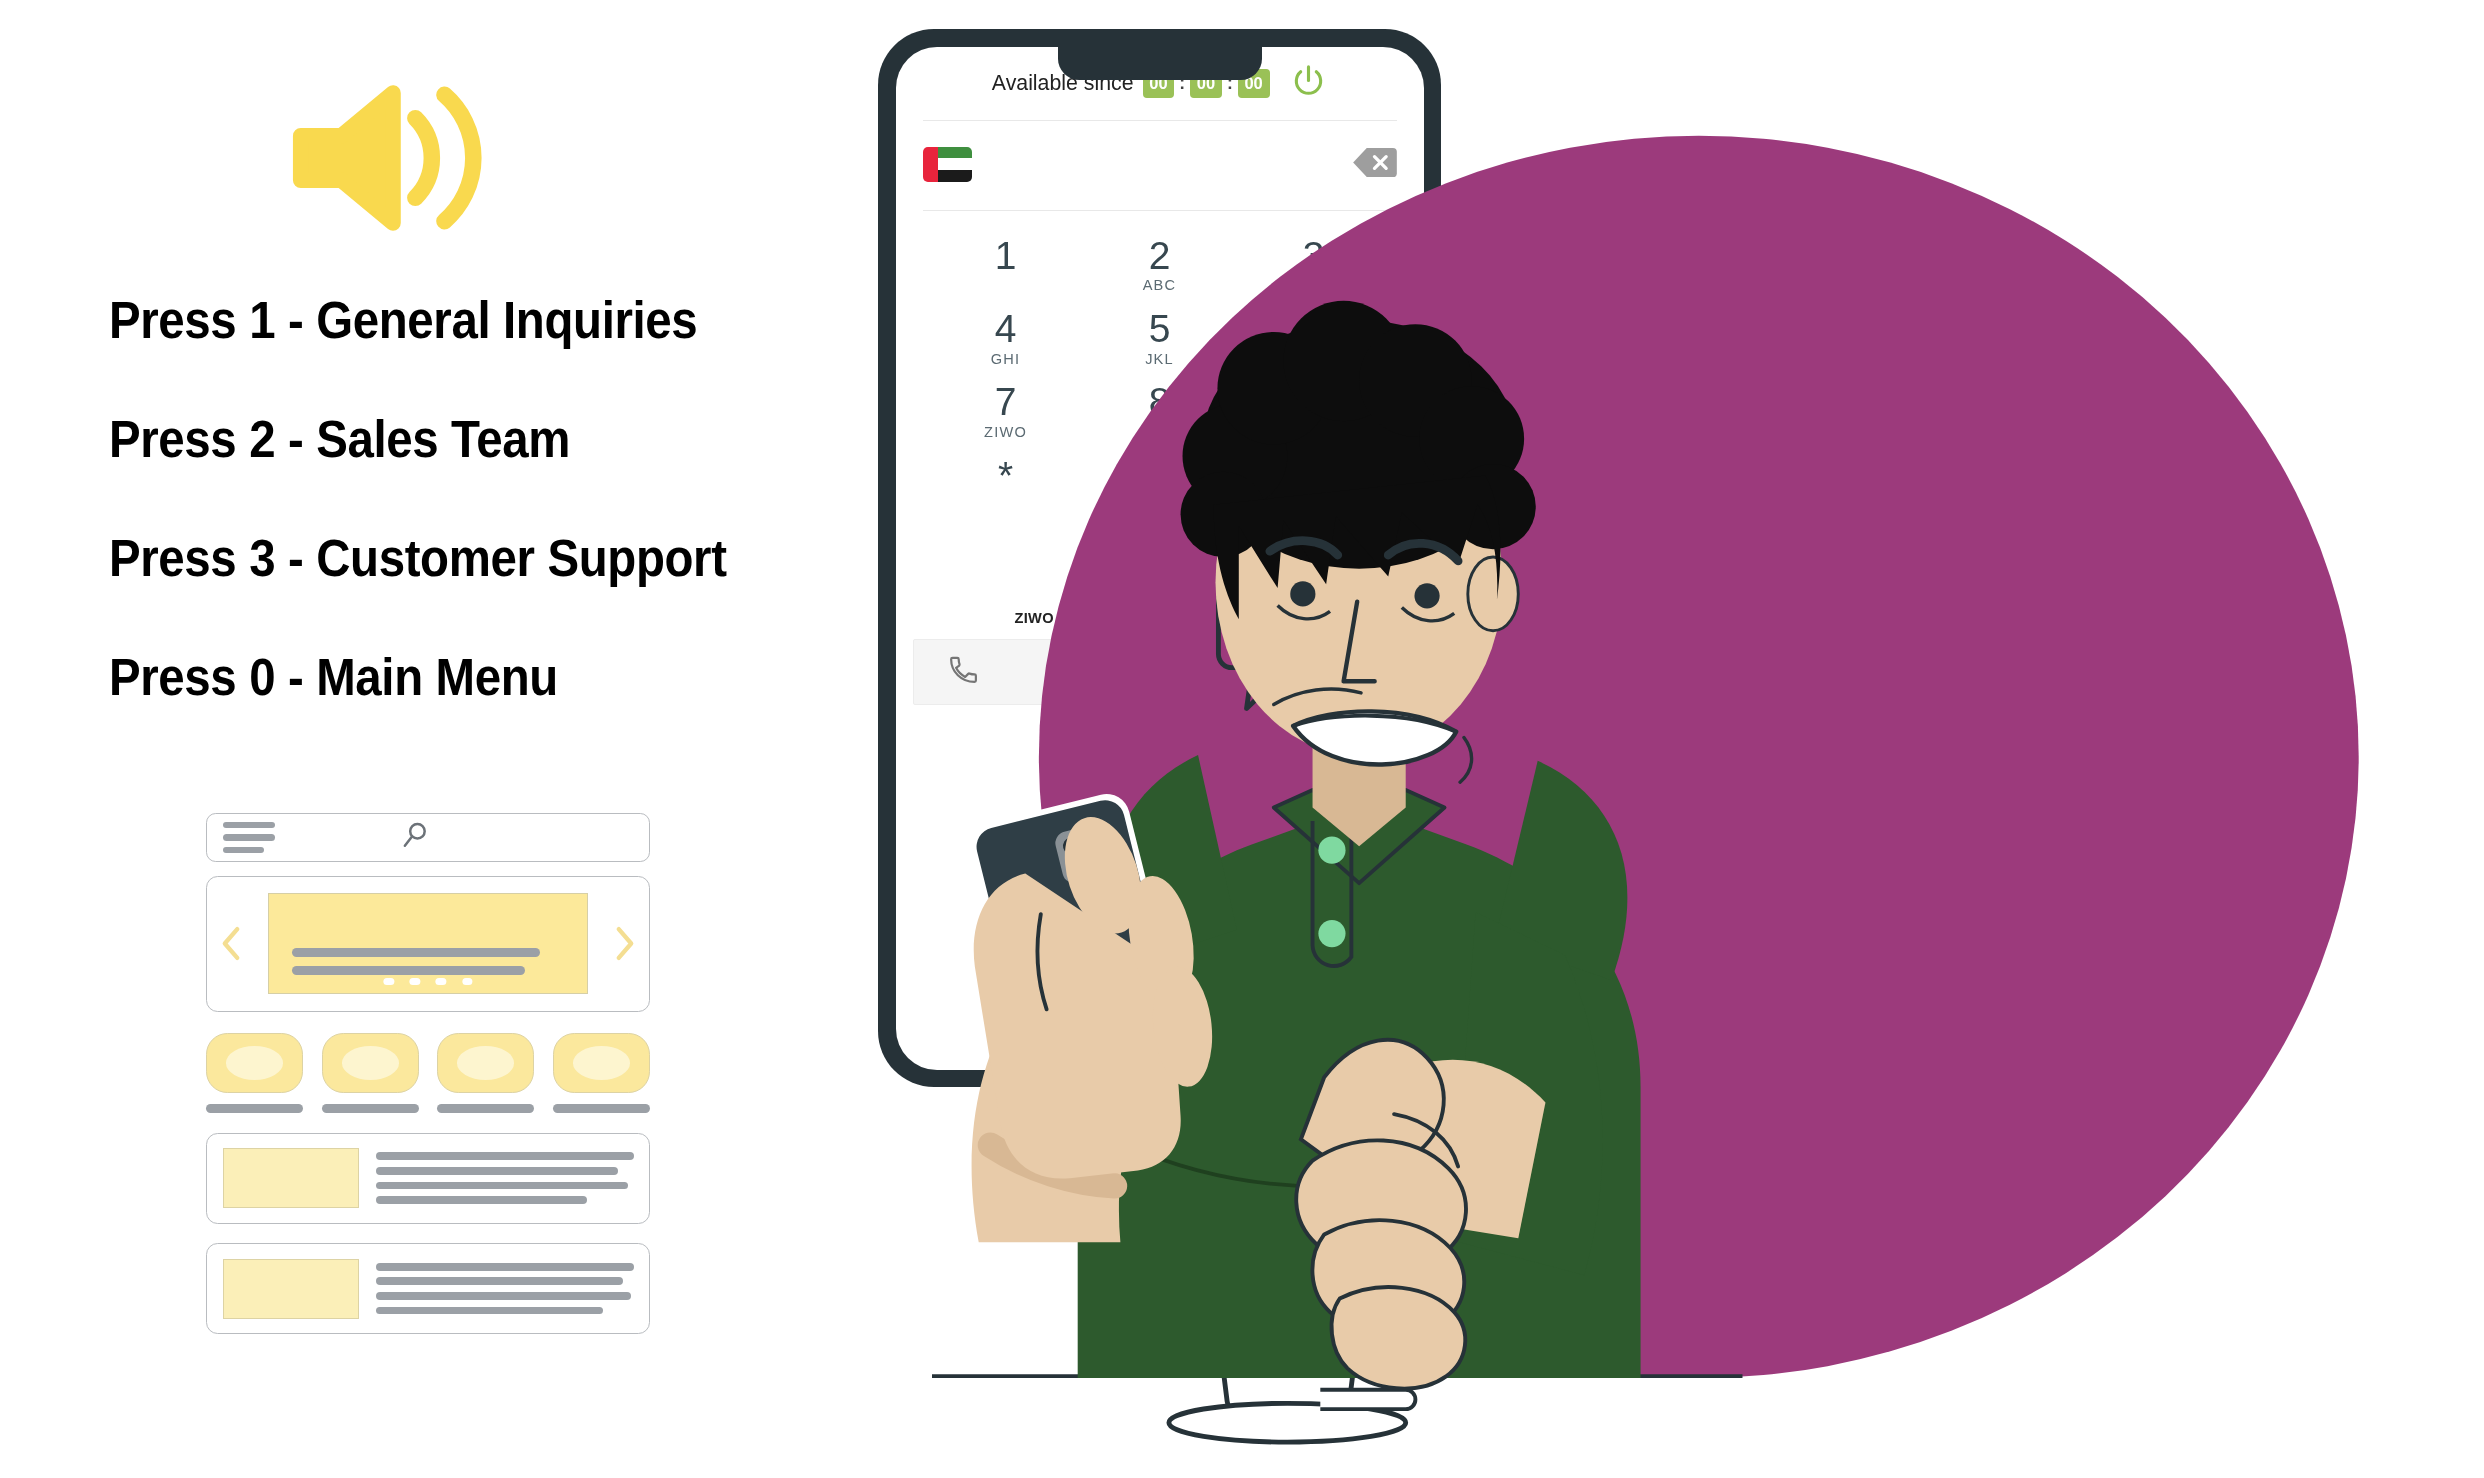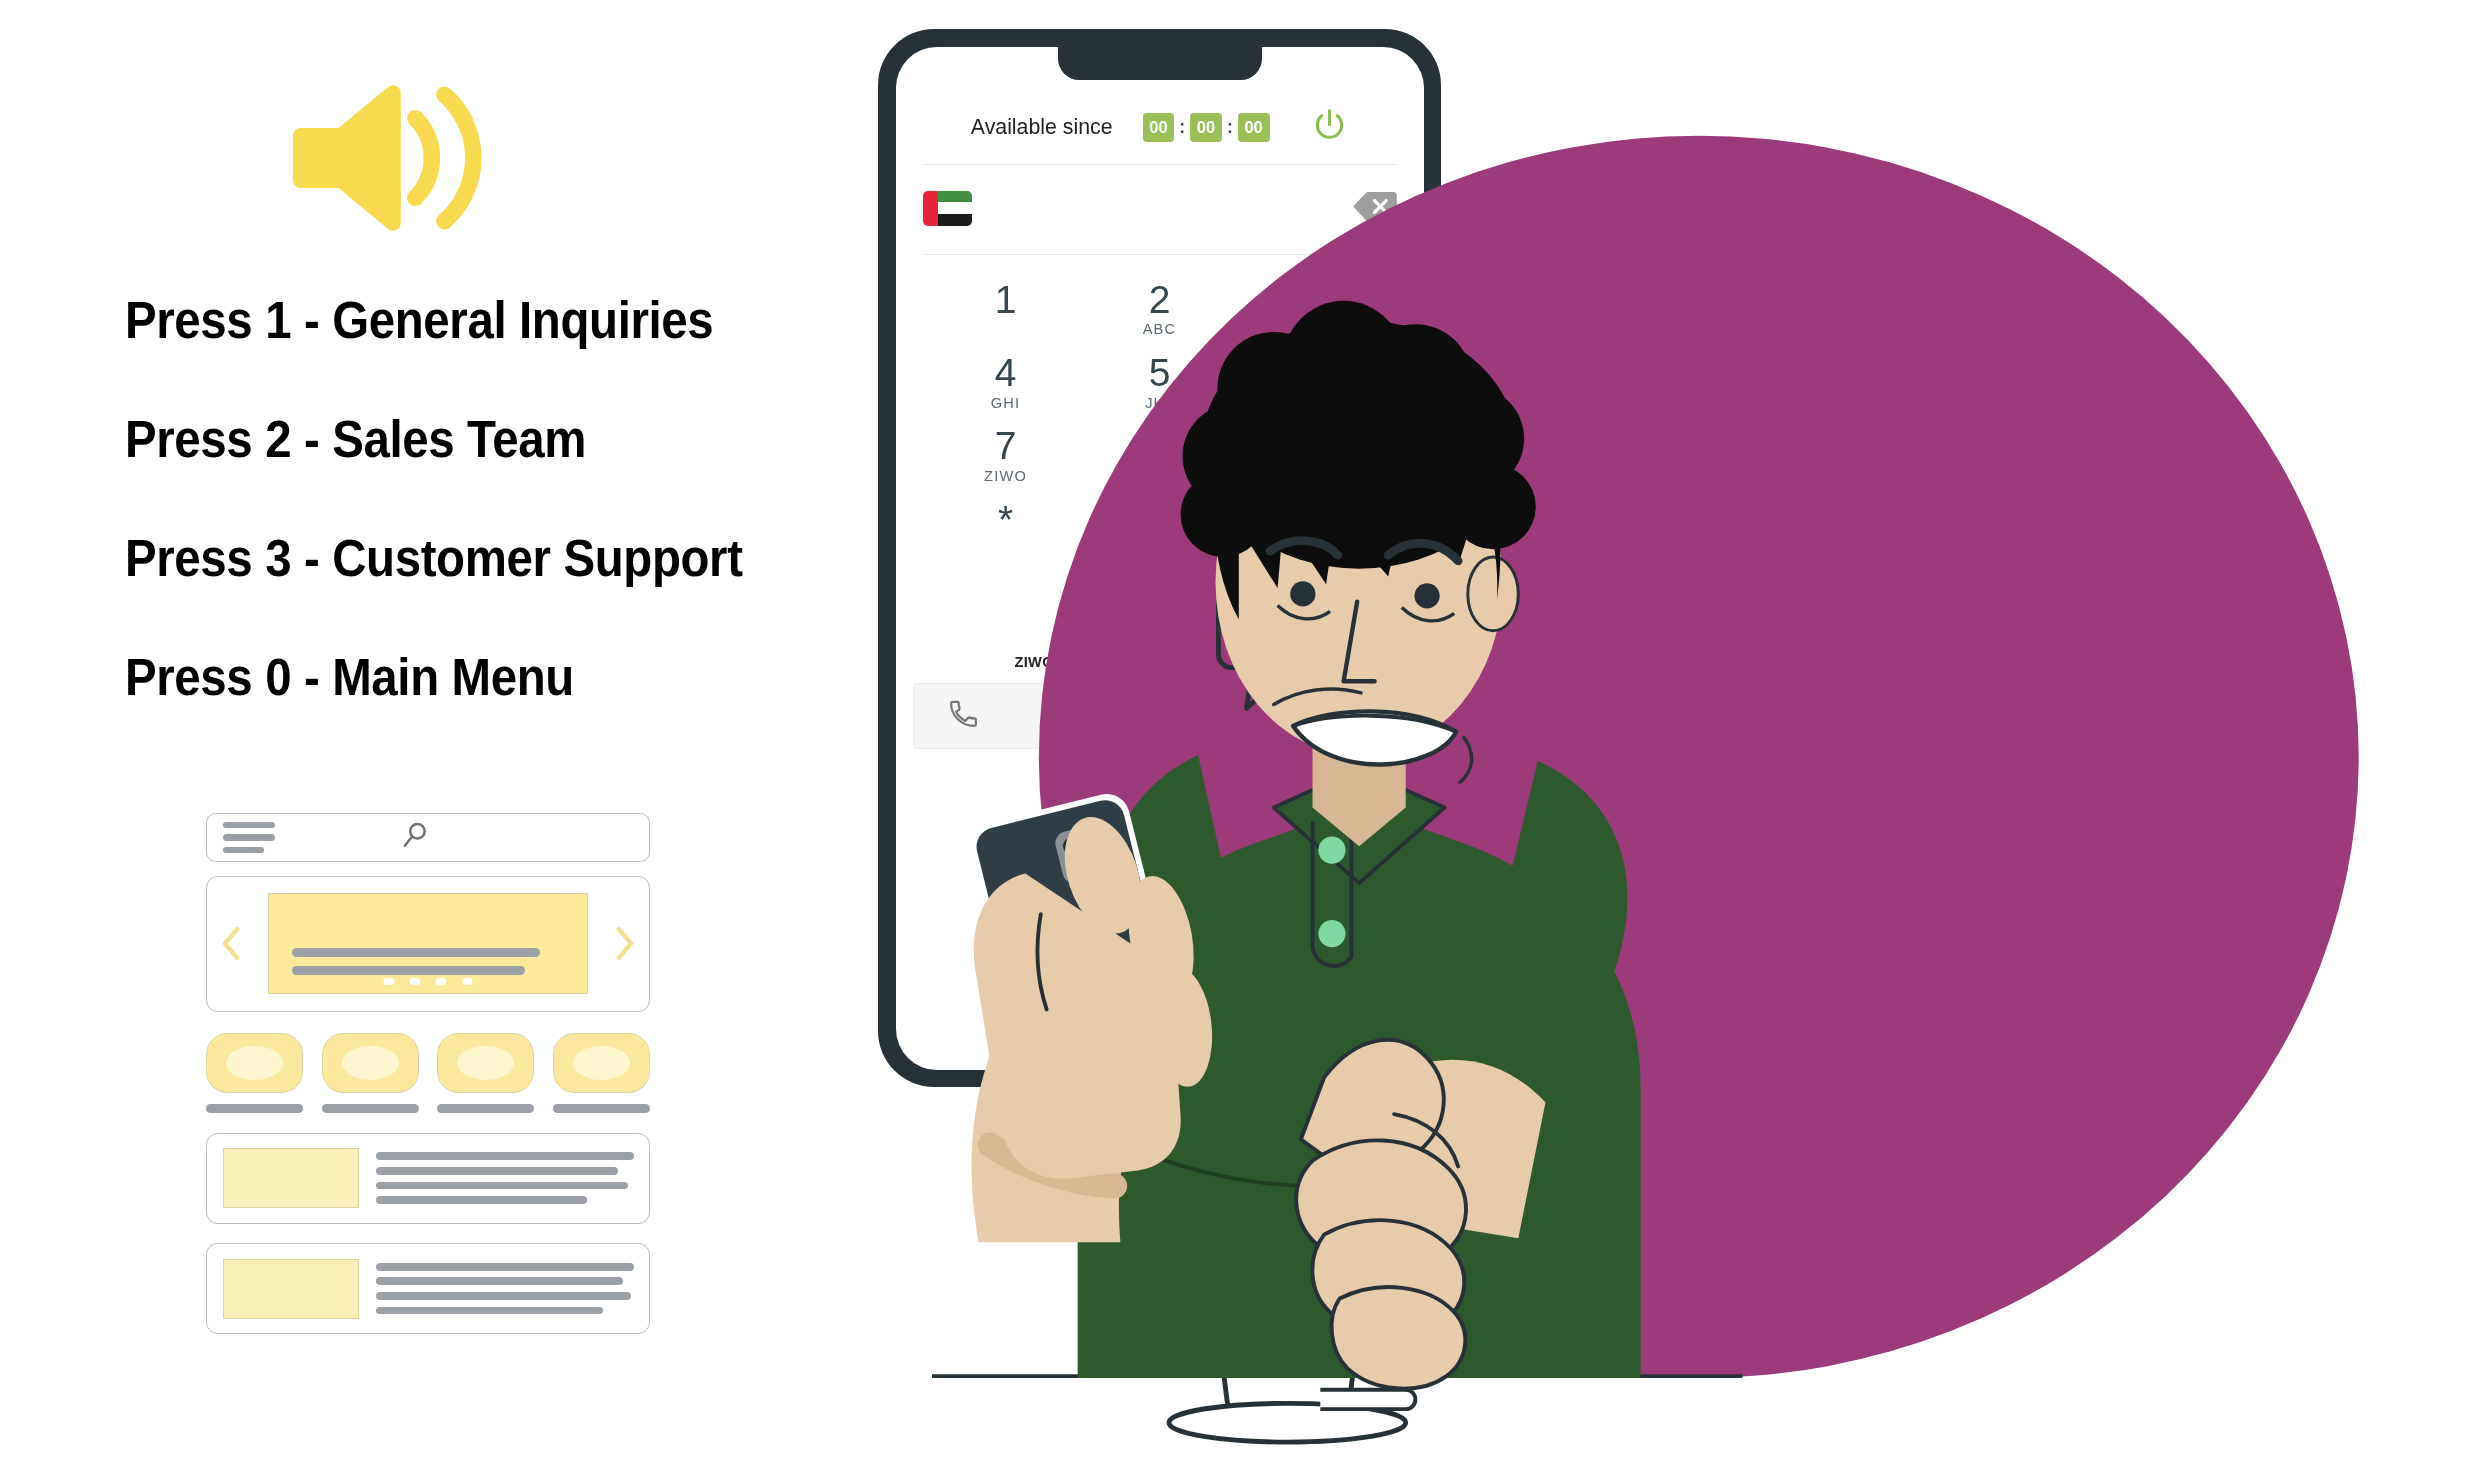--- a/index.html
+++ b/index.html
@@ -8,21 +8,21 @@
     background: #ffffff;
     font-family: "Liberation Sans", sans-serif;
     overflow: hidden;
   }
   .stage { position: relative; width: 2484px; height: 1479px; background: #fff; }
 
   
   .speaker { position: absolute; left: 291px; top: 85px; width: 204px; height: 146px; }
 
   
-  .ivr-list { position: absolute; left: 109px; top: 291px; width: 854px; margin-left: 16px; }
+  .ivr-list { position: absolute; left: 109px; top: 291px; width: 854px; }
   .ivr-line {
     font-size: 51px; font-weight: 700; color: #000;
     letter-spacing: -0.4px;
     font-family: "Liberation Sans", sans-serif;
     margin-bottom: 60px; white-space: nowrap;
     transform: scaleX(0.93); transform-origin: left center;
   }
 
   
   .wire { position: absolute; left: 206px; top: 813px; width: 444px; }
@@ -87,22 +87,22 @@
     position: absolute; left: 50%; transform: translateX(-50%); top: 0;
     width: 204px; height: 33px; background: #263238;
     border-bottom-left-radius: 21.3px; border-bottom-right-radius: 21.3px;
   }
   .ph-pad { padding: 0 27px; }
   .agent-bar {
     margin-top: 60px; background: #9ac157; color: #fff; text-align: center;
     font-size: 22px; font-weight: 700; padding: 13.6px 0; border-radius: 1.9px;
   }
   .avail-row {
-    display: flex; align-items: center; justify-content: center; gap: 30px;
-    padding: 16.5px 0 15.5px; border-bottom: 1px solid #e8e8e8; margin-top: 44px;
+    display: flex; align-items: center; justify-content: center; gap: 9px;
+    padding: 16.5px 0 15.5px; border-bottom: 1px solid #e8e8e8;
   }
   .avail-lb { font-size: 21.3px; color: #222; }
   .timer { display: flex; align-items: center; gap: 4.9px; }
   .timer b {
     background: #9ac157; color: #fff; font-size: 16.5px; font-weight: 700;
     padding: 4.9px 6.8px; border-radius: 3.9px; display:block; min-width: 31px; text-align: left;
   }
   .timer s { text-decoration: none; color: #444; font-weight: 700; font-size: 17.5px; }
   .pwr { margin-left: 11.6px; }
 

